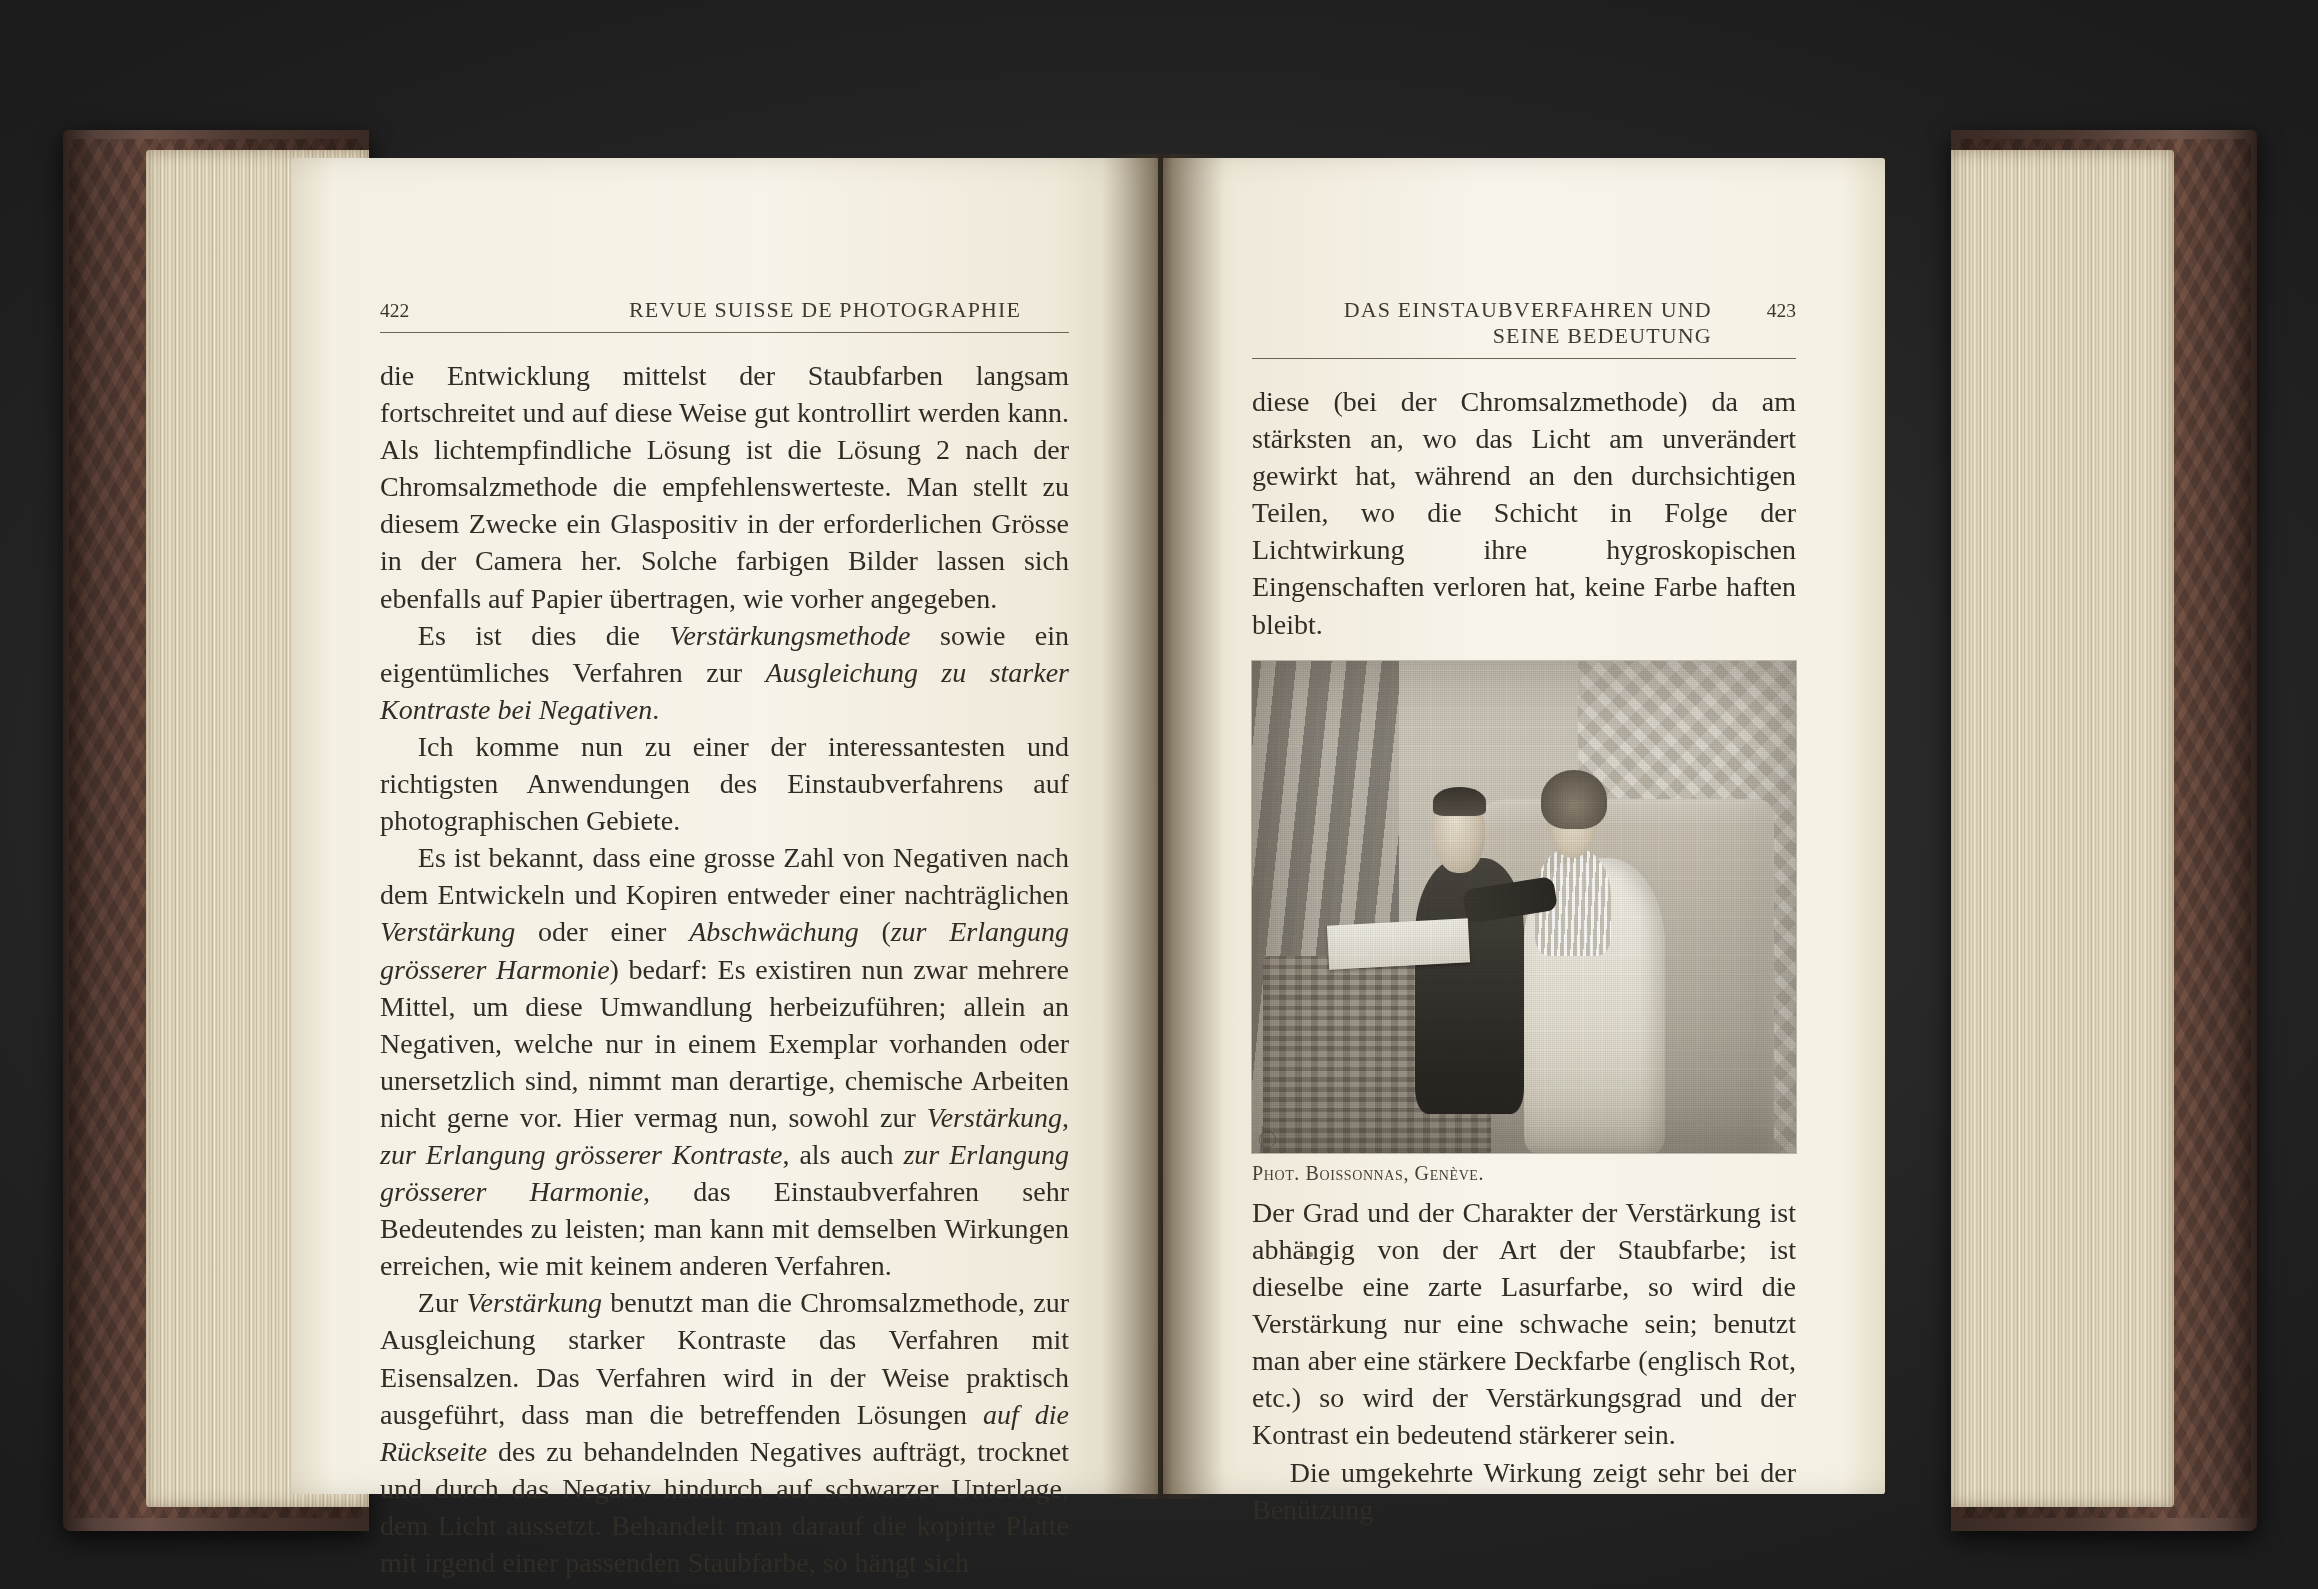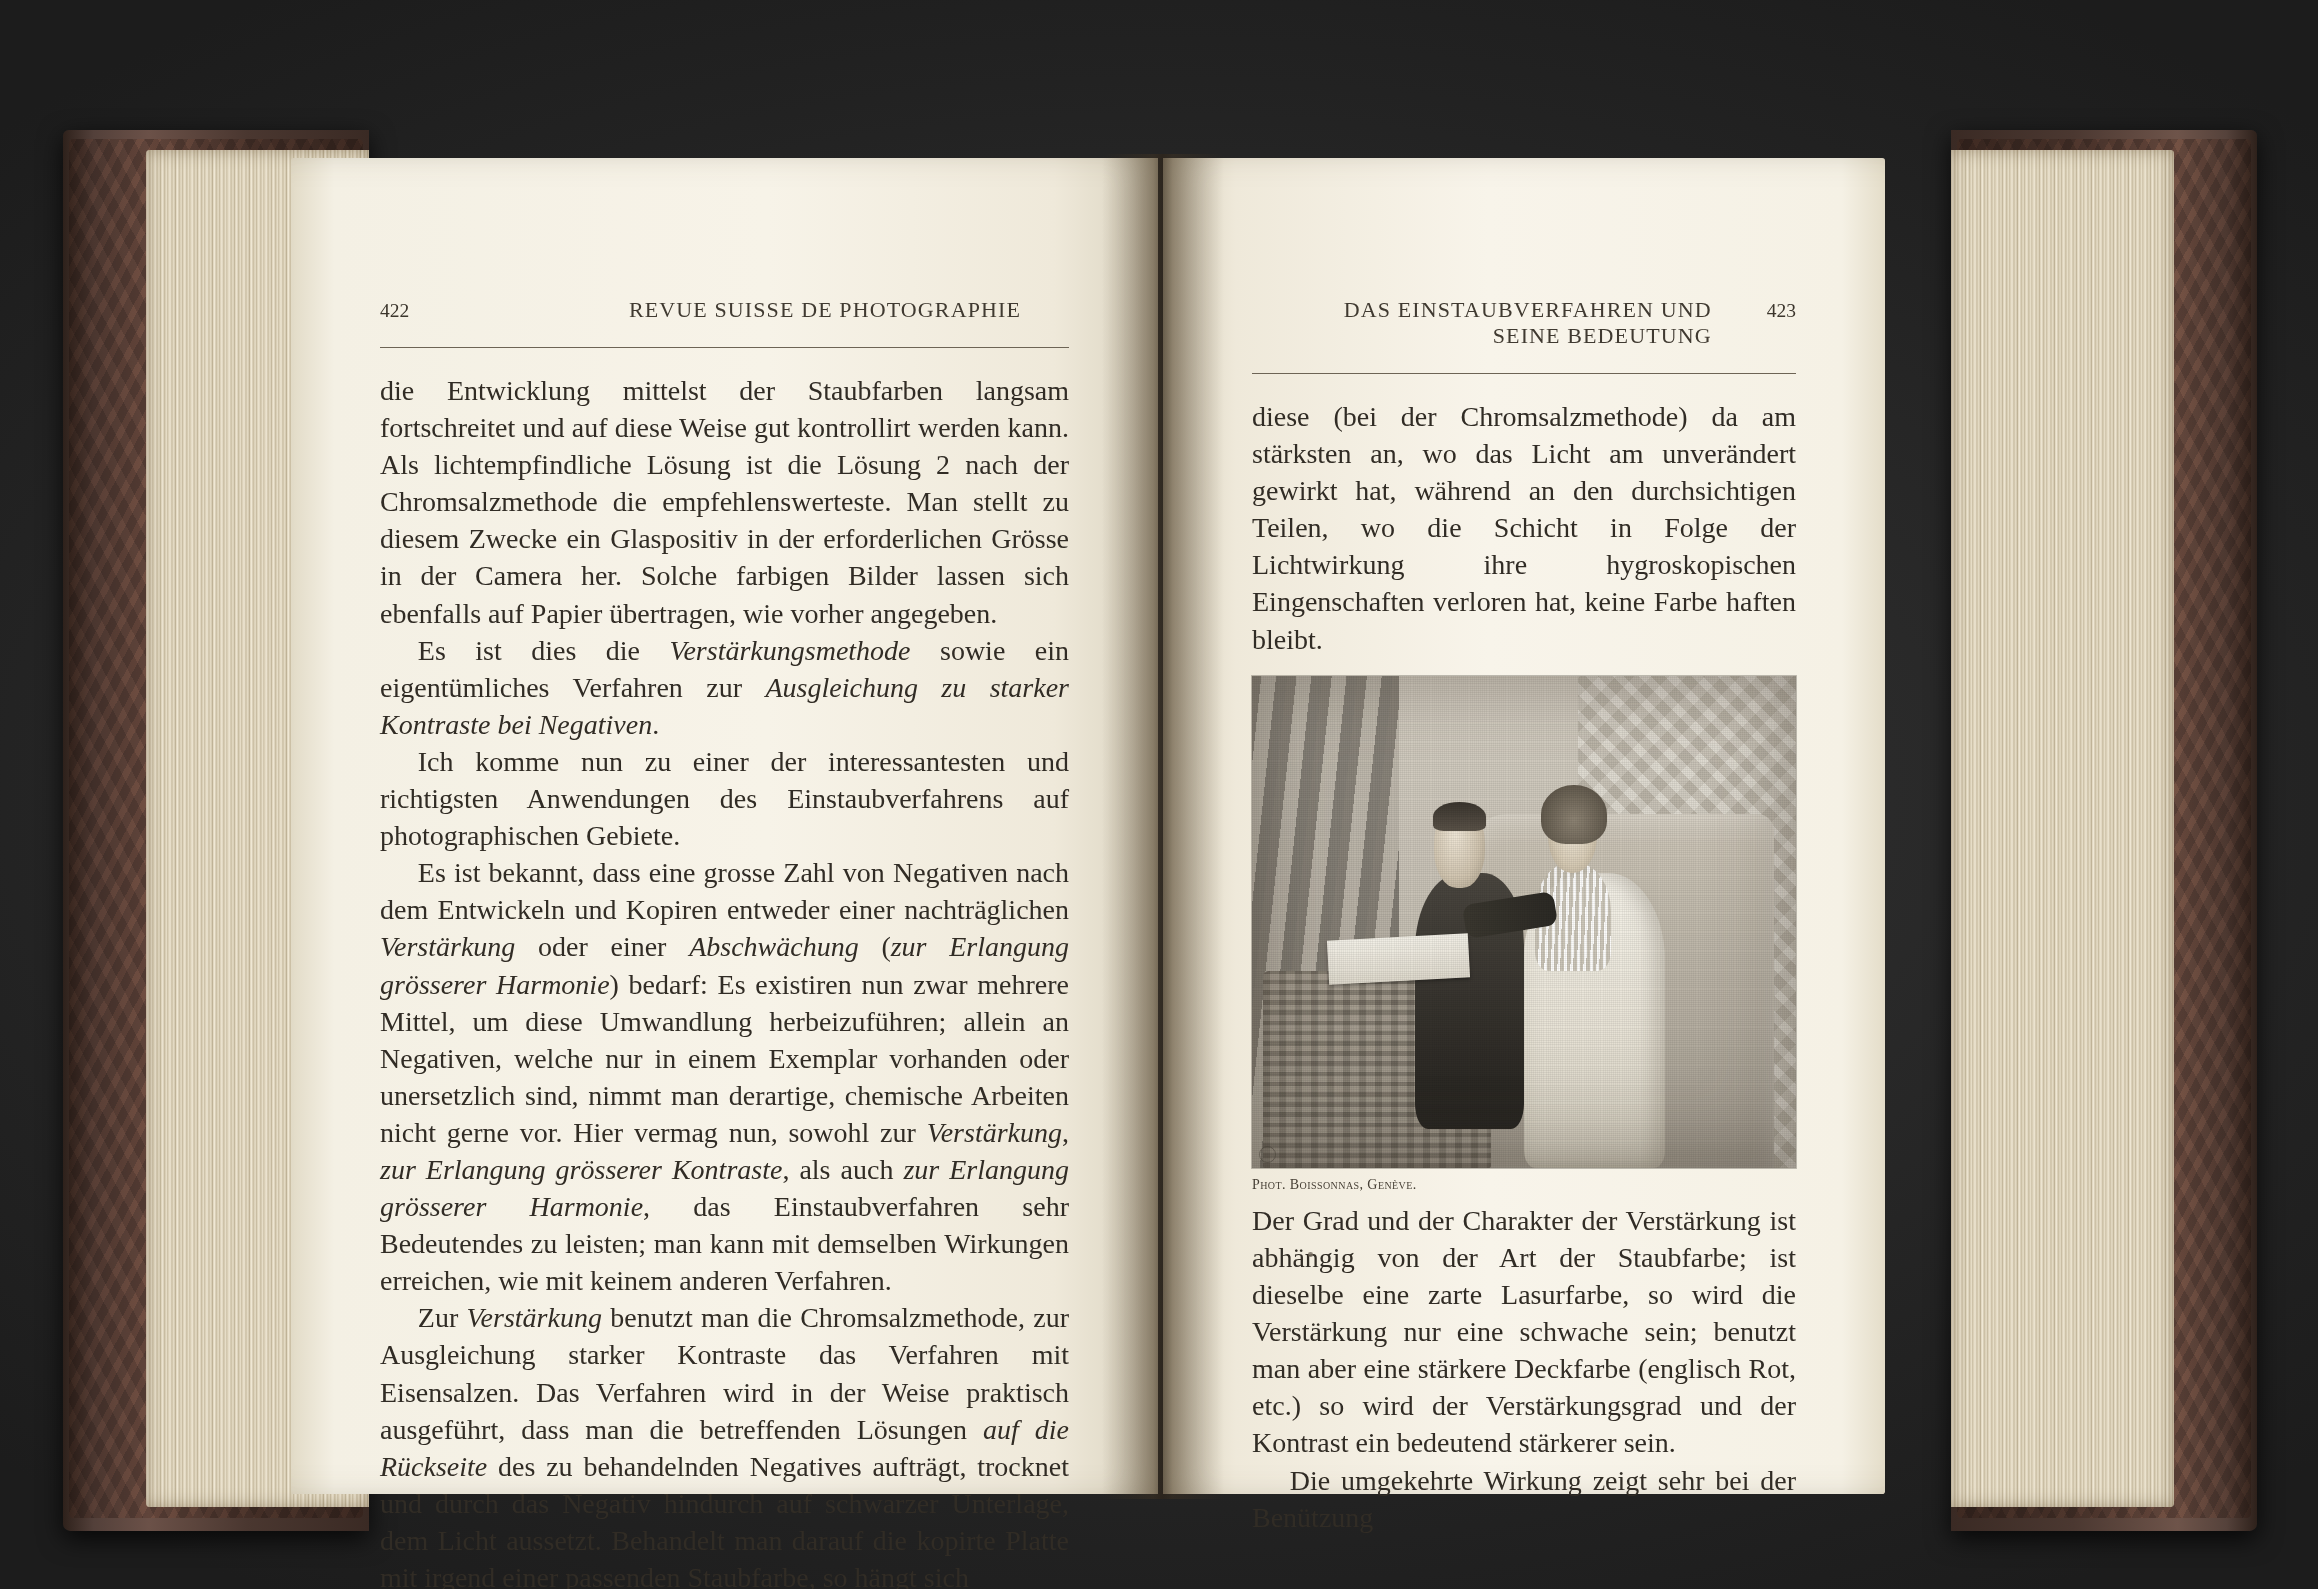--- a/index.html
+++ b/index.html
@@ -125,21 +125,21 @@
     right: 89px;
     top: 139px;
   }
   .running-head {
     display: flex;
     align-items: baseline;
     font-variant: small-caps;
     letter-spacing: .06em;
     color: #403a31;
     font-size: 18.6px;
-    padding-bottom: 24px;
+    padding-bottom: 9px;
     border-bottom: 1.4px solid #6d6455;
     margin-bottom: 24px;
   }
   .running-head .folio {
     font-variant: normal;
     letter-spacing: 0;
     font-size: 19.5px;
     color: #3b352c;
   }
   .running-head .title {
@@ -274,21 +274,21 @@
     position: absolute; inset: 0;
     box-shadow: inset 0 0 83px rgba(70,62,50,.45);
   }
   .plate-corner-mark {
     position: absolute; left: 7.4px; bottom: 5.6px;
     width: 15px; height: 15px; border-radius: 50%;
     border: 1.4px solid rgba(70,64,54,.55);
   }
   .plate-caption {
     margin-top: 8.3px;
-    font-size: 14px;
+    font-size: 20px;
     letter-spacing: .03em;
     color: #463f35;
     font-variant: small-caps;
   }
 
   .speck {
     position: absolute;
     width: 4.6px; height: 4.6px;
     background: #6b6255;
     border-radius: 50%;

